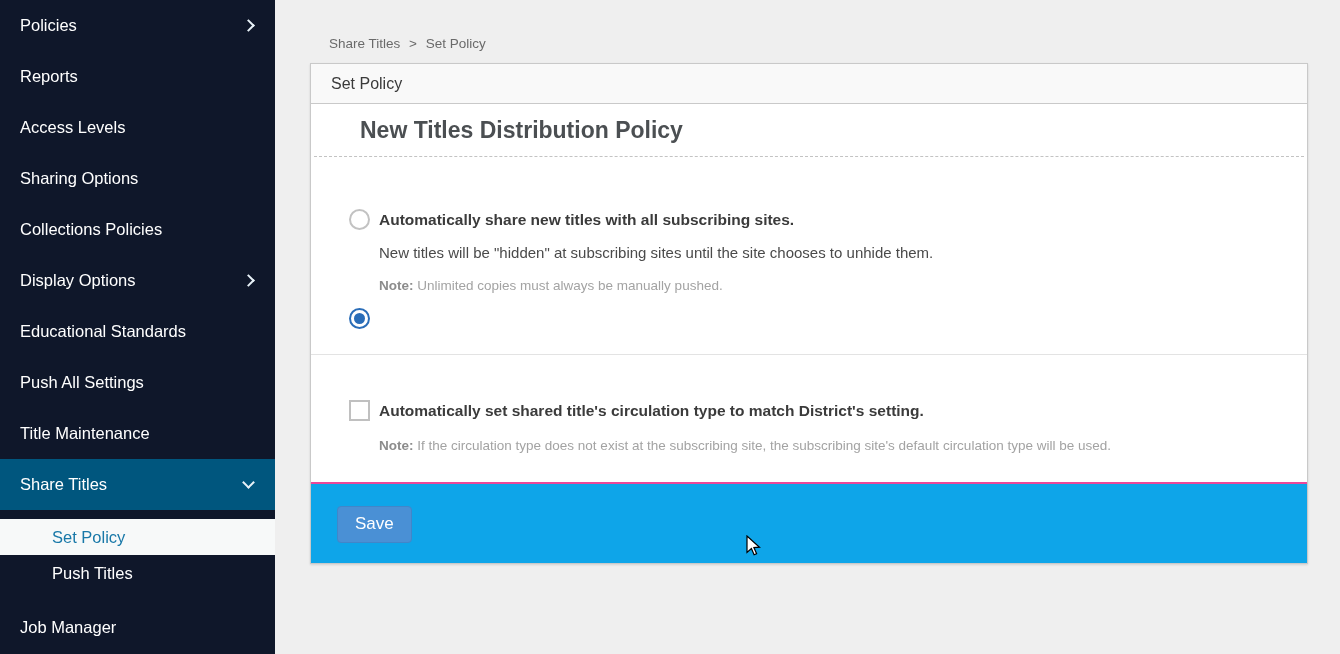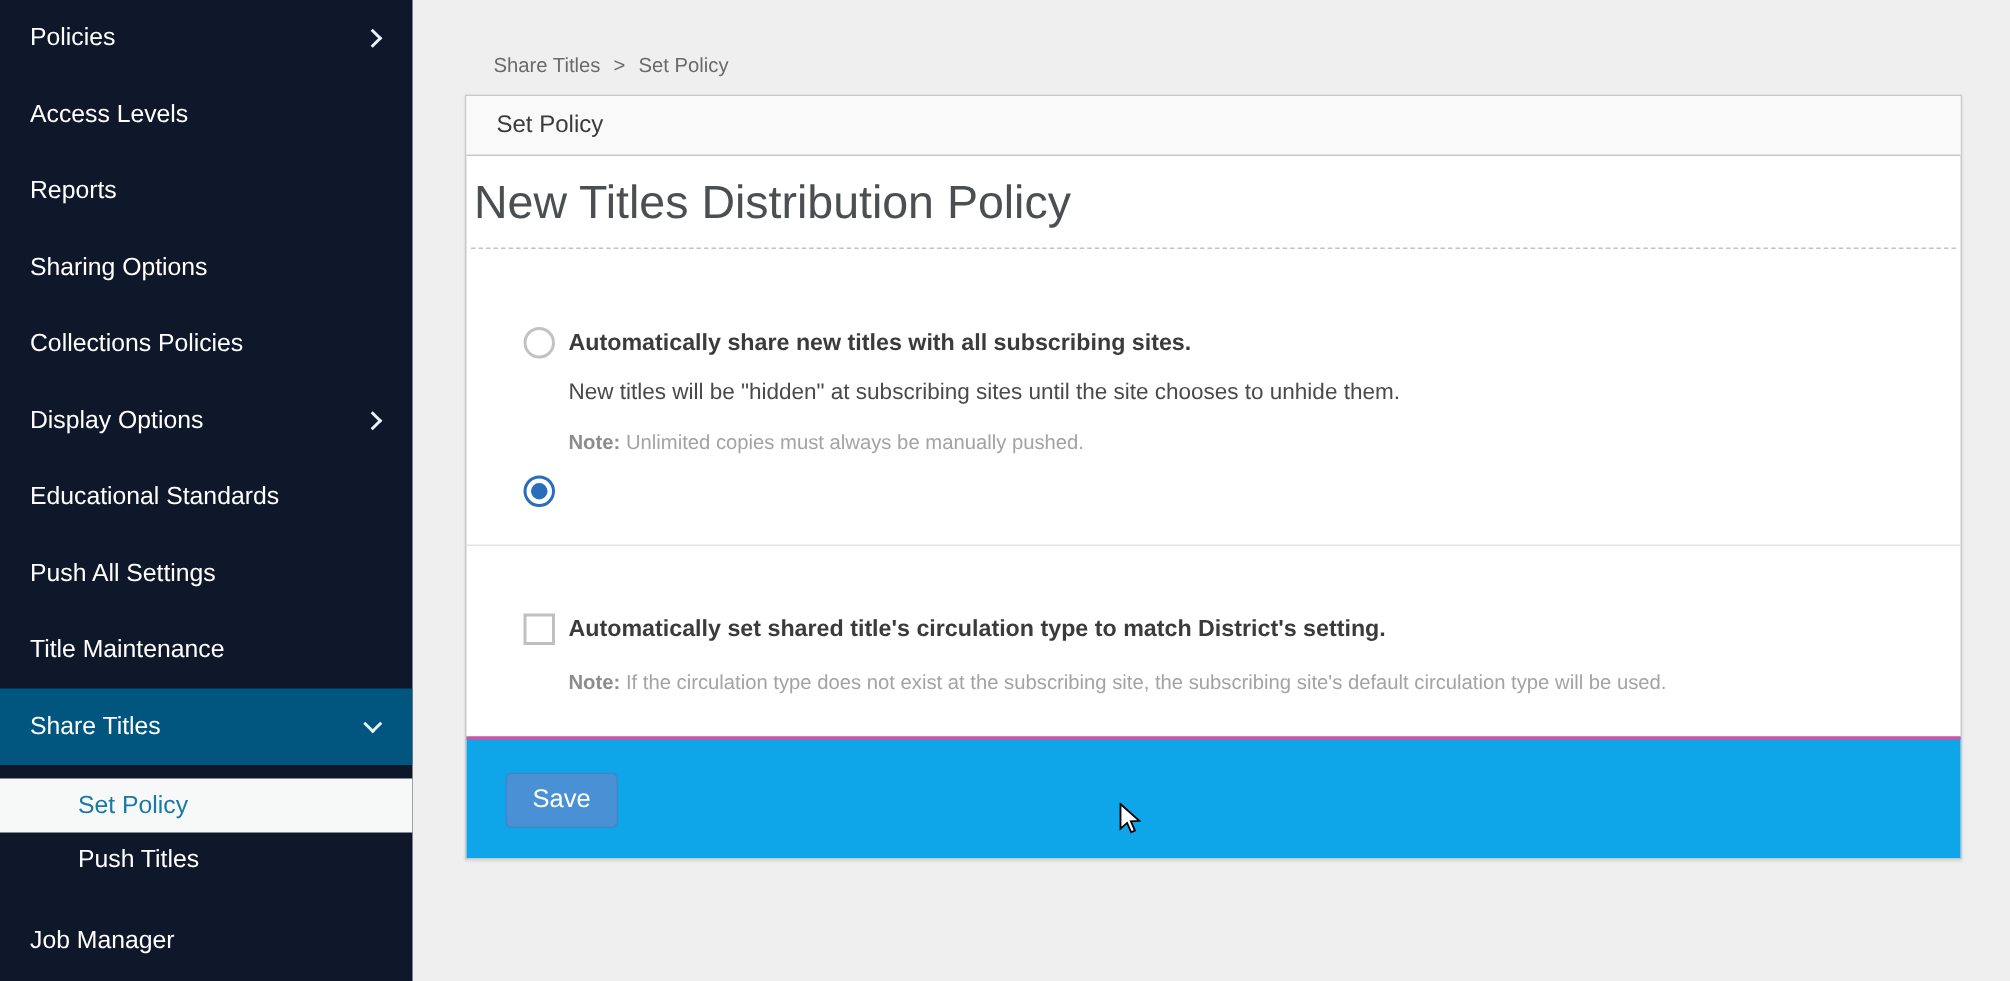--- a/index.html
+++ b/index.html
@@ -84,23 +84,24 @@
     padding-left: 20px;
     font-size: 16px;
     color: #3a3a3a;
   }
   .page-heading-wrap {
     margin: 0 3px;
     padding: 13px 2px 12px 2px;
     border-bottom: 1px dashed #c3c3c3;
   }
   .page-heading {
-    font-size: 31px;
-    font-weight: 400;
+    font-size: 23px;
+    font-weight: 700;
     color: #4b4f52;
+    margin-left: 44px;
   }
 
   .radio-section { padding: 52px 20px 25px 38px; }
   .opt-row {
     display: flex;
     align-items: center;
     gap: 9px;
     cursor: pointer;
   }
   .radio {
@@ -167,24 +168,24 @@
 </style>
 </head>
 <body>
 
 <aside class="sidebar">
   <div class="nav-item">
     <span>Policies</span>
     <span class="chev right"></span>
   </div>
   <div class="nav-item">
+    <span>Reports</span>
+  </div>
+  <div class="nav-item">
     <span>Access Levels</span>
-  </div>
-  <div class="nav-item">
-    <span>Reports</span>
   </div>
   <div class="nav-item">
     <span>Sharing Options</span>
   </div>
   <div class="nav-item">
     <span>Collections Policies</span>
   </div>
   <div class="nav-item">
     <span>Display Options</span>
     <span class="chev right"></span>

